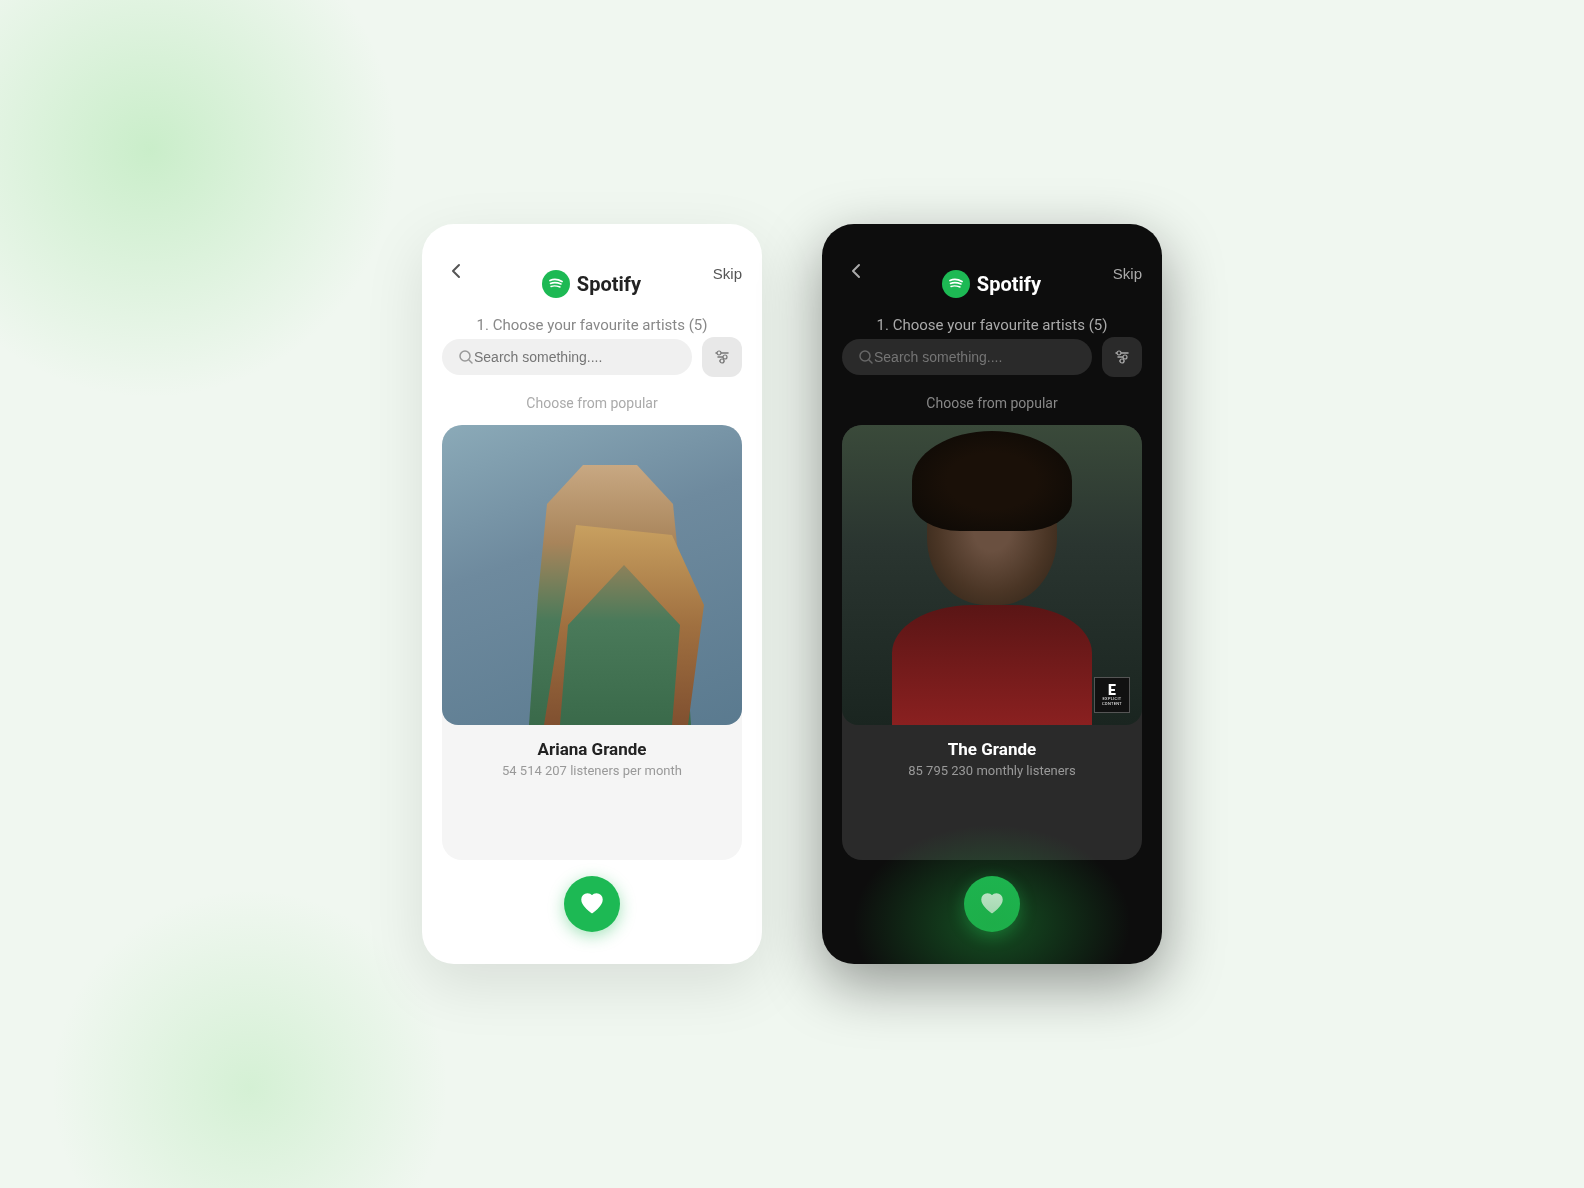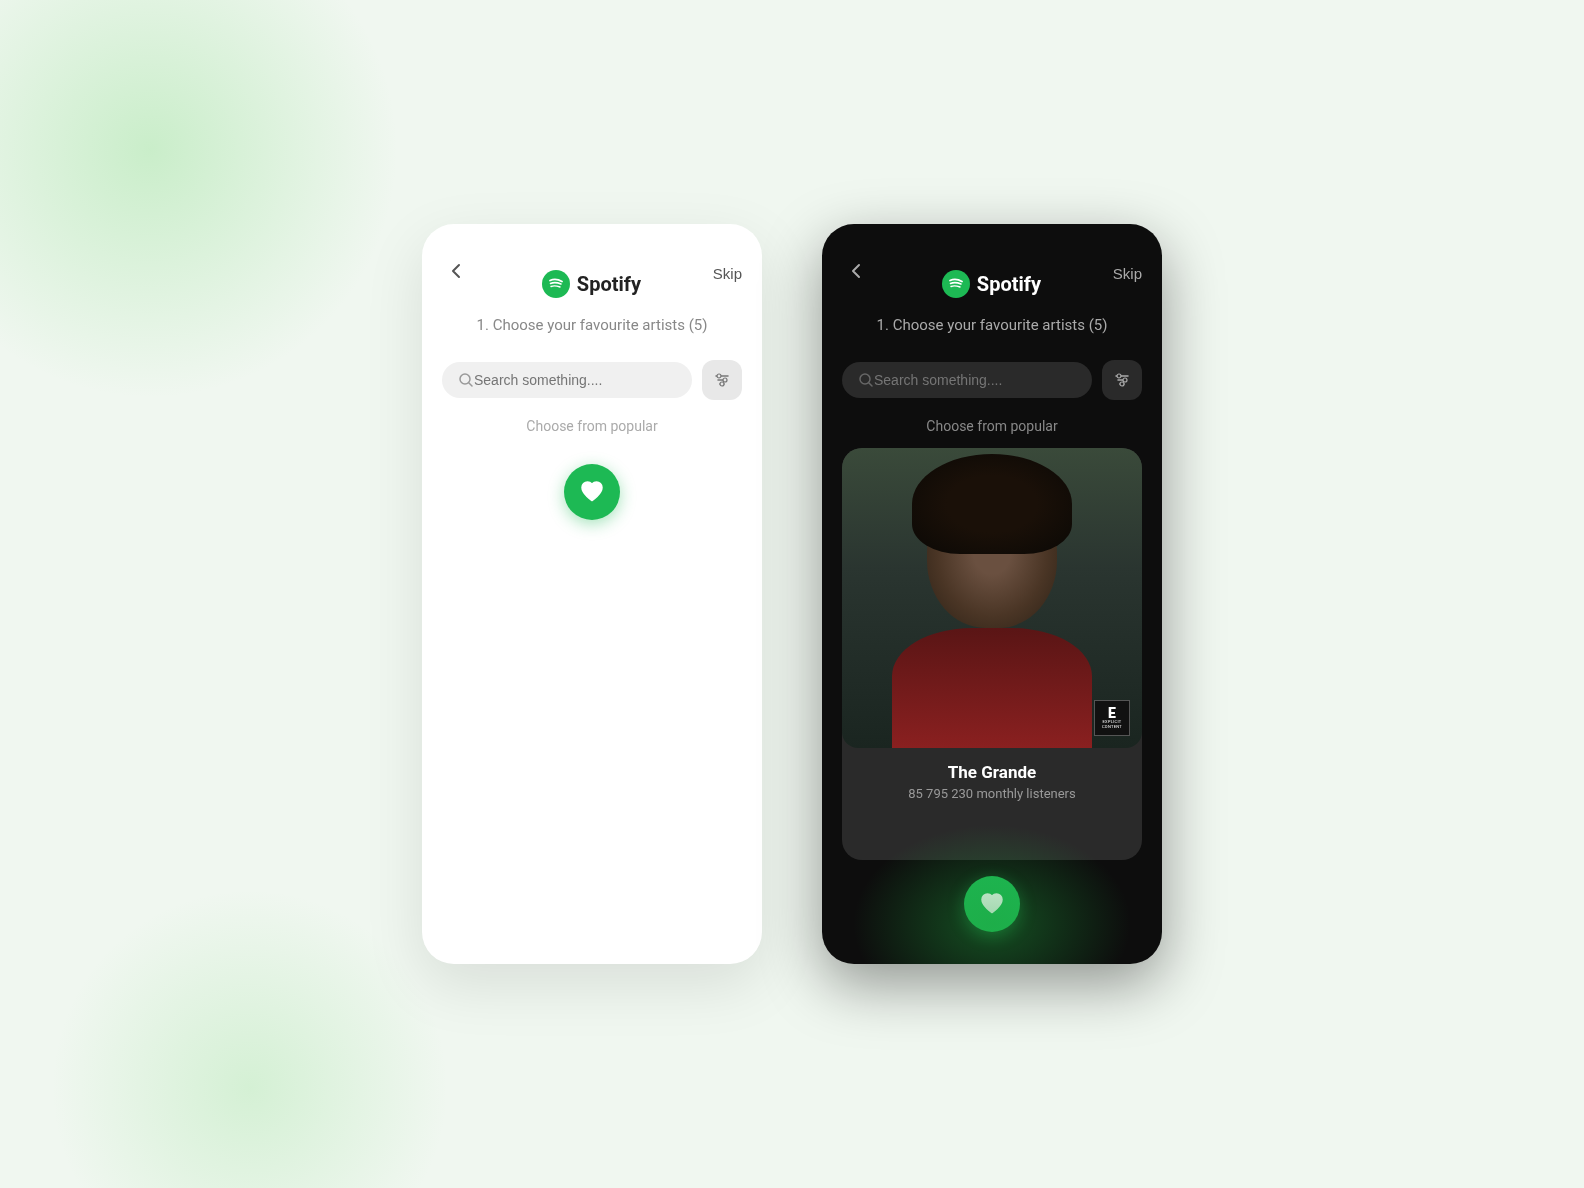--- a/index.html
+++ b/index.html
@@ -126,21 +126,21 @@
       cursor: pointer;
       font-size: 15px;
       color: #555;
     }
     .card-dark .skip-btn { color: #aaa; }
 
     
     .step-title {
       font-size: 15px;
       color: #888;
-      margin-bottom: 26px;
+      margin-bottom: 3px;
       text-align: center;
     }
     .card-dark .step-title { color: #aaa; }
 
     
     .search-row {
       width: 100%;
       display: flex;
       align-items: center;
       gap: 10px;
@@ -413,20 +413,27 @@
         <line x1="7" y1="13" x2="11" y2="13" stroke="#777" stroke-width="1.5" stroke-linecap="round"></line>
         <circle cx="6" cy="5" r="2" fill="#e8e8e8" stroke="#777" stroke-width="1.2"></circle>
         <circle cx="12" cy="9" r="2" fill="#e8e8e8" stroke="#777" stroke-width="1.2"></circle>
         <circle cx="9" cy="13" r="2" fill="#e8e8e8" stroke="#777" stroke-width="1.2"></circle>
       </svg>
     </button>
   </div>
 
   <div class="popular-label">Choose from popular</div>
 
+  <div class="artist-card">
+    <div class="artist-image-wrap">
+      <div class="artist-img-light"></div>
+    </div>
+    <span class="artist-name">Ariana Grande</span>
+    <span class="artist-listeners">54 514 207 listeners per month</span>
+  </div>
 
   <div class="like-btn-wrap">
     <button class="like-btn">
       <svg class="heart-icon" viewBox="0 0 26 26" fill="none">
         <path d="M13 21.5C13 21.5 3 15 3 8.5C3 5.46 5.46 3 8.5 3C10.24 3 11.78 3.85 13 5.08C14.22 3.85 15.76 3 17.5 3C20.54 3 23 5.46 23 8.5C23 15 13 21.5 13 21.5Z" fill="white" stroke="white" stroke-width="1.5" stroke-linejoin="round"></path>
       </svg>
     </button>
   </div>
 </div>
 

